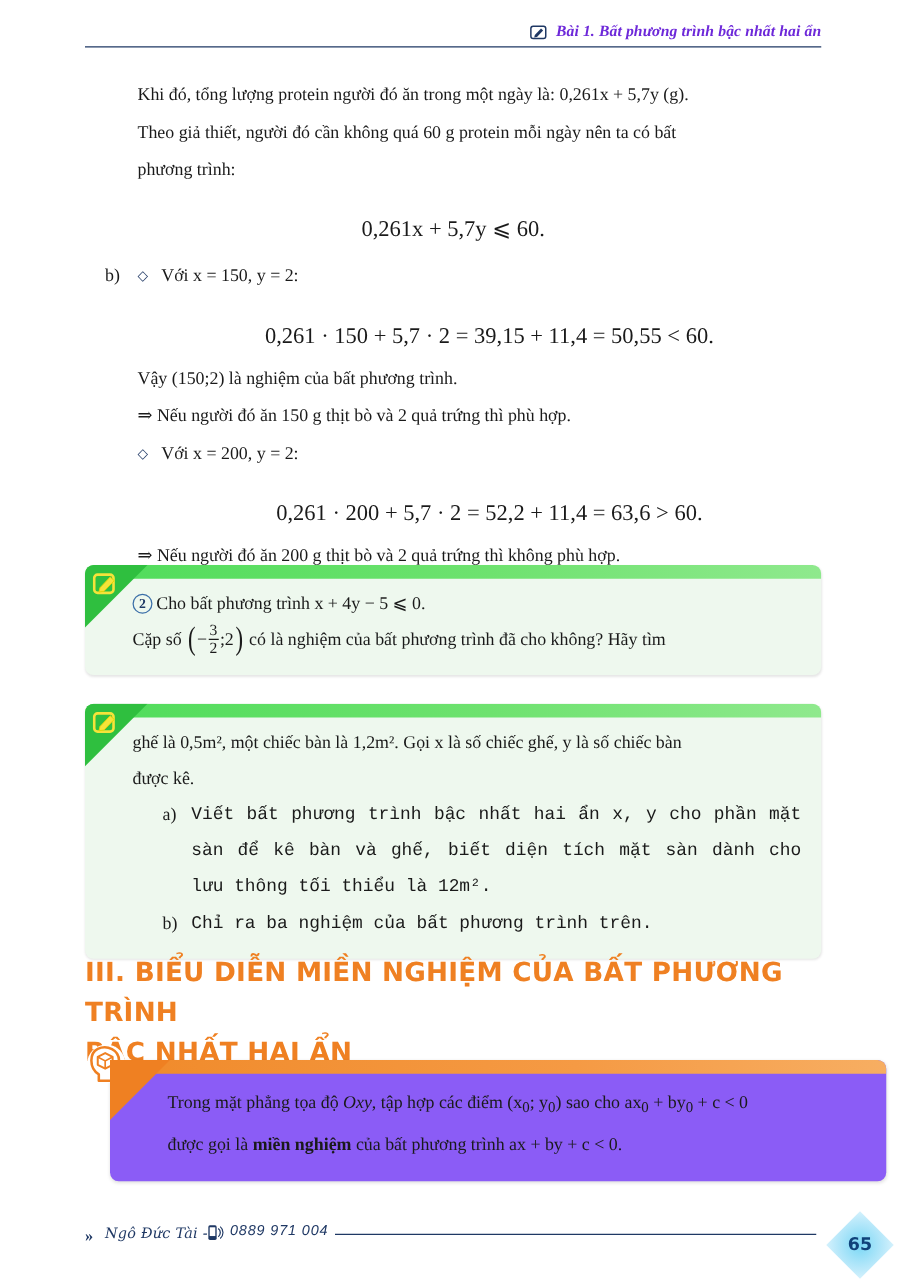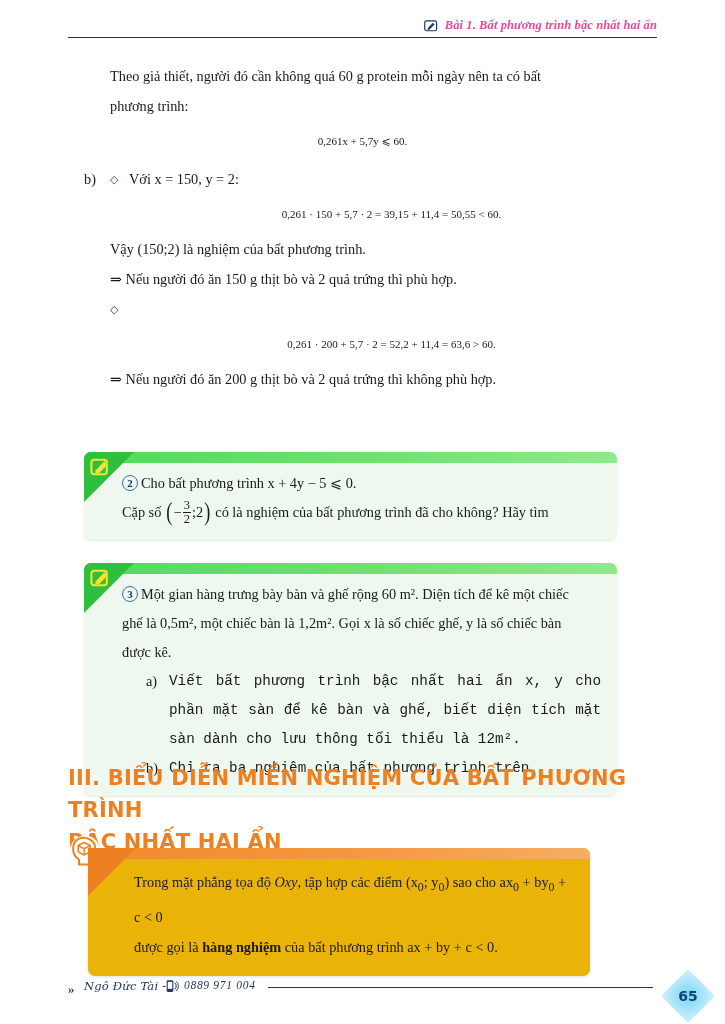--- a/index.html
+++ b/index.html
@@ -24,59 +24,59 @@
     padding-bottom: 4px;
     border-bottom: 1.2px solid #1f3864;
   }
   .header-inner { display: flex; align-items: center; gap: 7px; }
   .hdr-icon { width: 14px; height: 13px; display: block; }
   .header-title {
     font-family: "Liberation Serif", serif;
     font-style: italic;
     font-weight: bold;
     font-size: 12.5px;
-    color: #ec4899;
+    color: #6d28d9;
     letter-spacing: .1px;
   }
 
   
   .body-block { position: absolute; left: 68px; top: 62px; width: 589px; }
   p.ln {
     margin: 0 0 2px 0;
     font-size: 14.3px;
     line-height: 28px;
     padding-left: 42px;
   }
   p.ln.nopad { padding-left: 0; }
   .centered-eq {
     text-align: center;
-    font-size: 11px;
+    font-size: 18px;
     line-height: 28px;
-    margin: 7px 0 7px 0;
+    margin: 19px 0 7px 0;
   }
   .centered-eq.ind1 { padding-left: 16px; }
 
   .itm { font-style: italic; }
 
   
   .part-b { position: relative; padding-left: 42px; margin-top: 10px; }
   .blabel {
     position: absolute; left: 16px; top: 0;
     font-size: 14.3px; line-height: 28px;
   }
   .dia-row { display: flex; gap: 9px; font-size: 14.3px; line-height: 28px; }
   .dia {
     color: #1f3864; font-size: 11px; line-height: 28px;
     display: inline-block; width: 10px;
   }
   .sub { padding-left: 22px; }
 
   
   .gbox {
-    position: absolute; left: 84px; width: 533px;
+    position: absolute; left: 68px; width: 589px;
     background: #eef8ee;
     border-radius: 7px;
     overflow: hidden;
     box-shadow: 0 1px 2px rgba(0,0,0,.10);
   }
   .gbox-topbar {
     height: 11px;
     background: linear-gradient(90deg,#4fdc5a 0%, #6ee26f 55%, #8fe98d 100%);
   }
   .gcorner {
@@ -139,22 +139,22 @@
     color: #ef8022;
     font-family: "DejaVu Sans", "Liberation Sans", sans-serif;
     font-weight: bold;
     font-size: 21px;
     line-height: 32px;
     letter-spacing: .2px;
   }
 
   
   .obox {
-    position: absolute; left: 88px; width: 502px;
-    background: #eab308;
+    position: absolute; left: 88px; width: 621px;
+    background: #8b5cf6;
     border-radius: 7px;
     box-shadow: 0 1px 3px rgba(0,0,0,.13);
     overflow: visible;
   }
   .obox-clip { border-radius: 7px; overflow: hidden; }
   .obox-topbar {
     height: 11px;
     background: linear-gradient(90deg,#f08a2a 0%, #f59a44 60%, #f7ae62 100%);
   }
   .ocorner {
@@ -185,21 +185,21 @@
     position: absolute; left: 84px; top: 11px;
     font-family: "DejaVu Serif", "Liberation Serif", serif;
     font-style: italic;
     font-size: 11.5px;
     color: #1f3864;
     letter-spacing: .2px;
   }
   .fphone-icon { position: absolute; left: 165px; top: 11px; width: 15px; height: 15px; }
   .fphone {
     position: absolute; left: 184px; top: 11px;
-    font-family: Liberation Serif, serif;
+    font-family: Liberation Sans, sans-serif;
     font-style: italic;
     font-size: 11.5px;
     color: #1f3864;
     letter-spacing: .7px;
   }
   .frule {
     position: absolute; left: 268px; top: 19px; width: 385px;
     border-top: 1.3px solid #1f3864;
   }
   .fdiamond {
@@ -227,20 +227,23 @@
           <path d="M5.5 12.5 L12.6 5.1 L15 7.4 L8 14.8 L4.8 15.3 Z" fill="#1f3864"></path>
         </svg>
       </span>
       <span class="header-title">Bài 1. Bất phương trình bậc nhất hai ẩn</span>
     </div>
   </div>
 
   <div class="body-block">
 
     <p class="ln">
+      <span>Khi đó, tổng lượng protein người đó ăn trong một ngày là: 0,261x + 5,7y (g).</span>
+    </p>
+    <p class="ln">
       <span>Theo giả thiết, người đó cần không quá 60 g protein mỗi ngày nên ta có bất</span>
     </p>
     <p class="ln">
       <span>phương trình:</span>
     </p>
 
     <div class="centered-eq">0,261x + 5,7y ⩽ 60.</div>
 
     <div class="part-b">
       <span class="blabel">b)</span>
@@ -248,20 +251,21 @@
       <div class="dia-row">
         <span class="dia">◇</span>
         <span>Với x = 150, y = 2:</span>
       </div>
       <div class="centered-eq ind1">0,261 · 150 + 5,7 · 2 = 39,15 + 11,4 = 50,55 &lt; 60.</div>
       <p class="ln nopad sub">Vậy (150;2) là nghiệm của bất phương trình.</p>
       <p class="ln nopad sub">⇒ Nếu người đó ăn 150 g thịt bò và 2 quả trứng thì phù hợp.</p>
 
       <div class="dia-row">
         <span class="dia">◇</span>
+        <span>Với x = 200, y = 2:</span>
       </div>
       <div class="centered-eq ind1">0,261 · 200 + 5,7 · 2 = 52,2 + 11,4 = 63,6 &gt; 60.</div>
       <p class="ln nopad sub">⇒ Nếu người đó ăn 200 g thịt bò và 2 quả trứng thì không phù hợp.</p>
     </div>
   </div>
 
   <div class="gbox" style="top:452px;">
     <div class="gbox-topbar"></div>
     <div class="gcorner"></div>
     <span class="gcorner-icon">
@@ -285,23 +289,20 @@
   <div class="gbox" style="top:563px;">
     <div class="gbox-topbar"></div>
     <div class="gcorner"></div>
     <span class="gcorner-icon">
       <svg viewBox="0 0 24 22" width="22" height="20">
         <rect x="1.4" y="3" width="17" height="16" rx="3" fill="none" stroke="#f5e33a" stroke-width="2.3"></rect>
         <path d="M6.5 14.5 L15.5 5 L19 8.3 L10 17.6 L5.6 18.3 Z" fill="#f5e33a" stroke="#e8d400" stroke-width=".8"></path>
       </svg>
     </span>
     <div class="gbox-body">
-      <p>
-        <span class="circnum">3</span><span>Một gian hàng trưng bày bàn và ghế rộng 60 m². Diện tích để kê một chiếc</span>
-      </p>
       <p>ghế là 0,5m², một chiếc bàn là 1,2m². Gọi x là số chiếc ghế, y là số chiếc bàn</p>
       <p>được kê.</p>
       <div class="abrow">
         <span class="lbl">a)</span>
         <span class="txt just">Viết bất phương trình bậc nhất hai ẩn x, y cho phần mặt sàn để kê bàn và ghế, biết diện tích mặt sàn dành cho lưu thông tối thiểu là 12m².</span>
       </div>
       <div class="abrow">
         <span class="lbl">b)</span>
         <span class="txt">Chỉ ra ba nghiệm của bất phương trình trên.</span>
       </div>
@@ -320,21 +321,21 @@
         <path d="M12 6 C21 2, 32 7, 32 17 C32 24, 27 27, 25 30 L25 36 L13 36 L13 30 C8 27, 6 23, 6 17 C6 12, 8 8, 12 6 Z" fill="none" stroke="#ef8022" stroke-width="2.4" stroke-linejoin="round"></path>
         <path d="M19 10 L26 13.6 L26 21 L19 24.6 L12 21 L12 13.6 Z" fill="none" stroke="#ef8022" stroke-width="1.9" stroke-linejoin="round"></path>
         <path d="M12 13.6 L19 17.3 L26 13.6 M19 17.3 L19 24.6" fill="none" stroke="#ef8022" stroke-width="1.6"></path>
       </svg>
     </span>
     <div class="obox-clip">
       <div class="obox-topbar"></div>
       <div class="ocorner"></div>
       <div class="obox-body">
         <p><span>Trong mặt phẳng tọa độ </span><span class="itm">Oxy</span><span>, tập hợp các điểm (x</span><sub>0</sub><span>; y</span><sub>0</sub><span>) sao cho ax</span><sub>0</sub><span> + by</span><sub>0</sub><span> + c &lt; 0</span></p>
-        <p><span>được gọi là </span><b>hàng nghiệm</b><span> của bất phương trình ax + by + c &lt; 0.</span></p>
+        <p><span>được gọi là </span><b>miền nghiệm</b><span> của bất phương trình ax + by + c &lt; 0.</span></p>
       </div>
     </div>
   </div>
 
   <div class="footer">
     <span class="fguill">»</span>
     <span class="fname">Ngô Đức Tài -</span>
     <span class="fphone-icon">
       <svg viewBox="0 0 18 18" width="15" height="15">
         <rect x="2" y="1.5" width="8" height="14" rx="1.6" fill="#1f3864"></rect>

